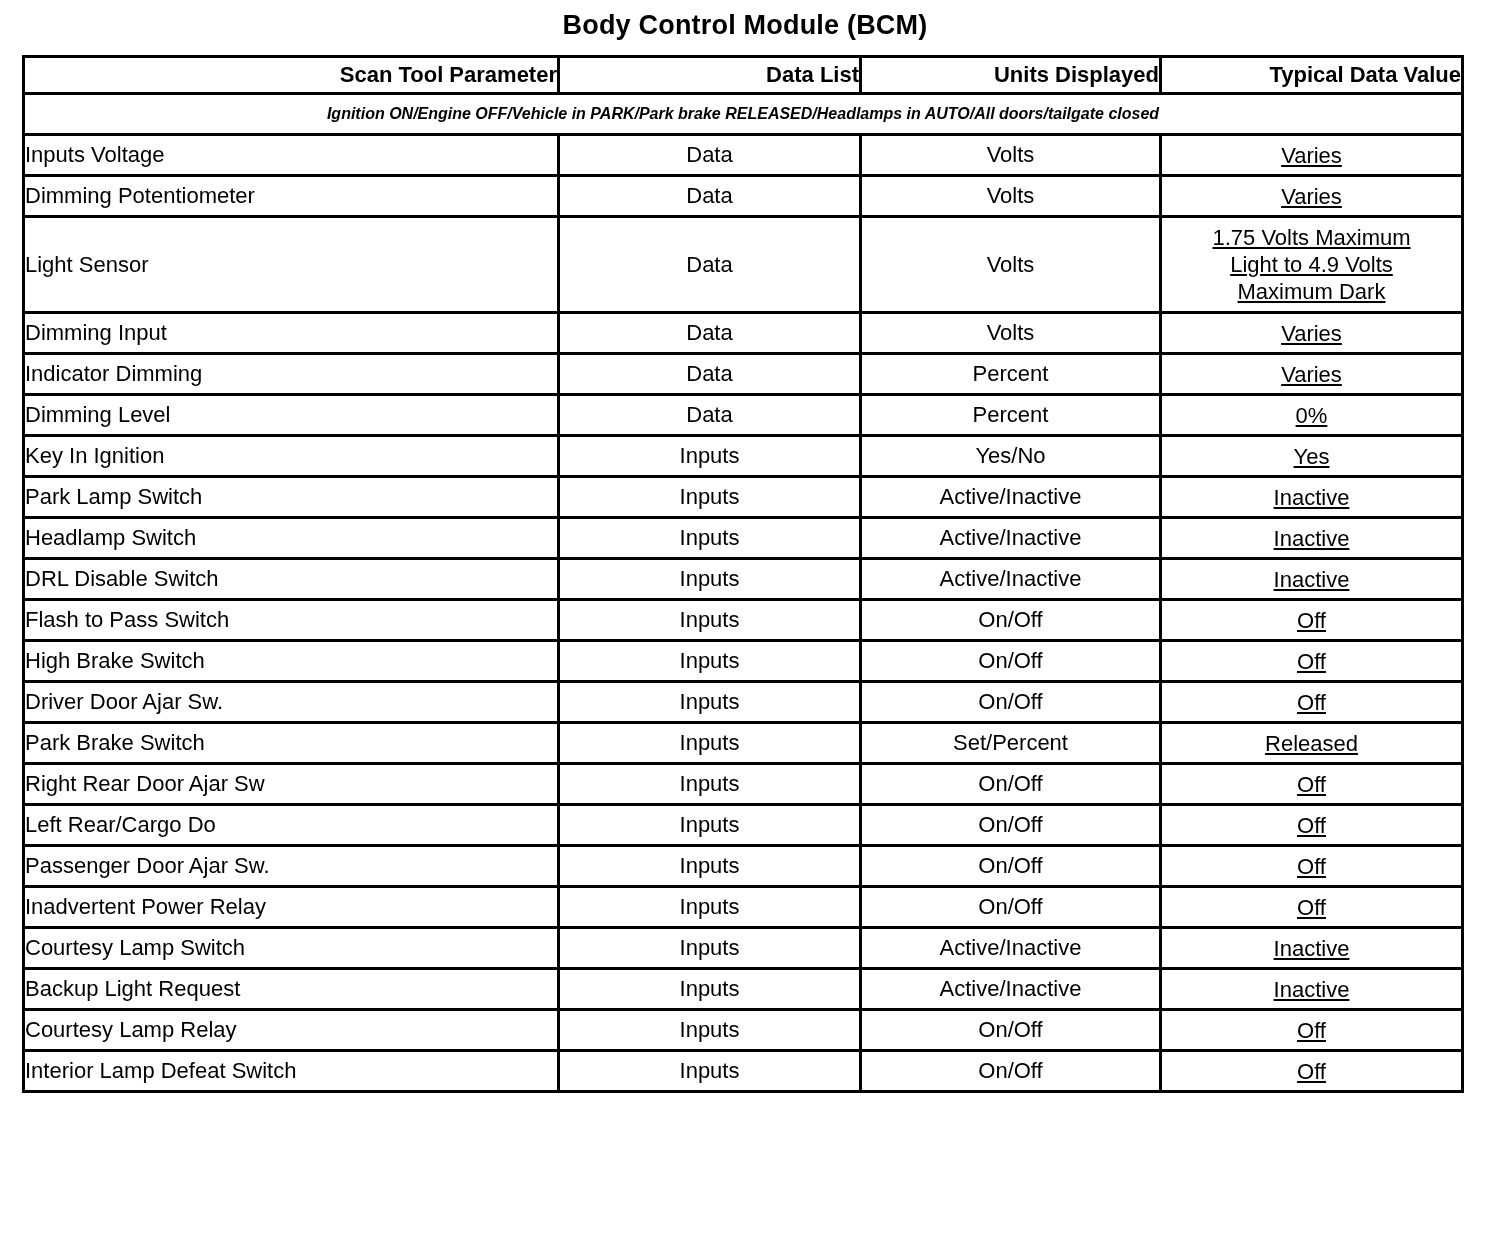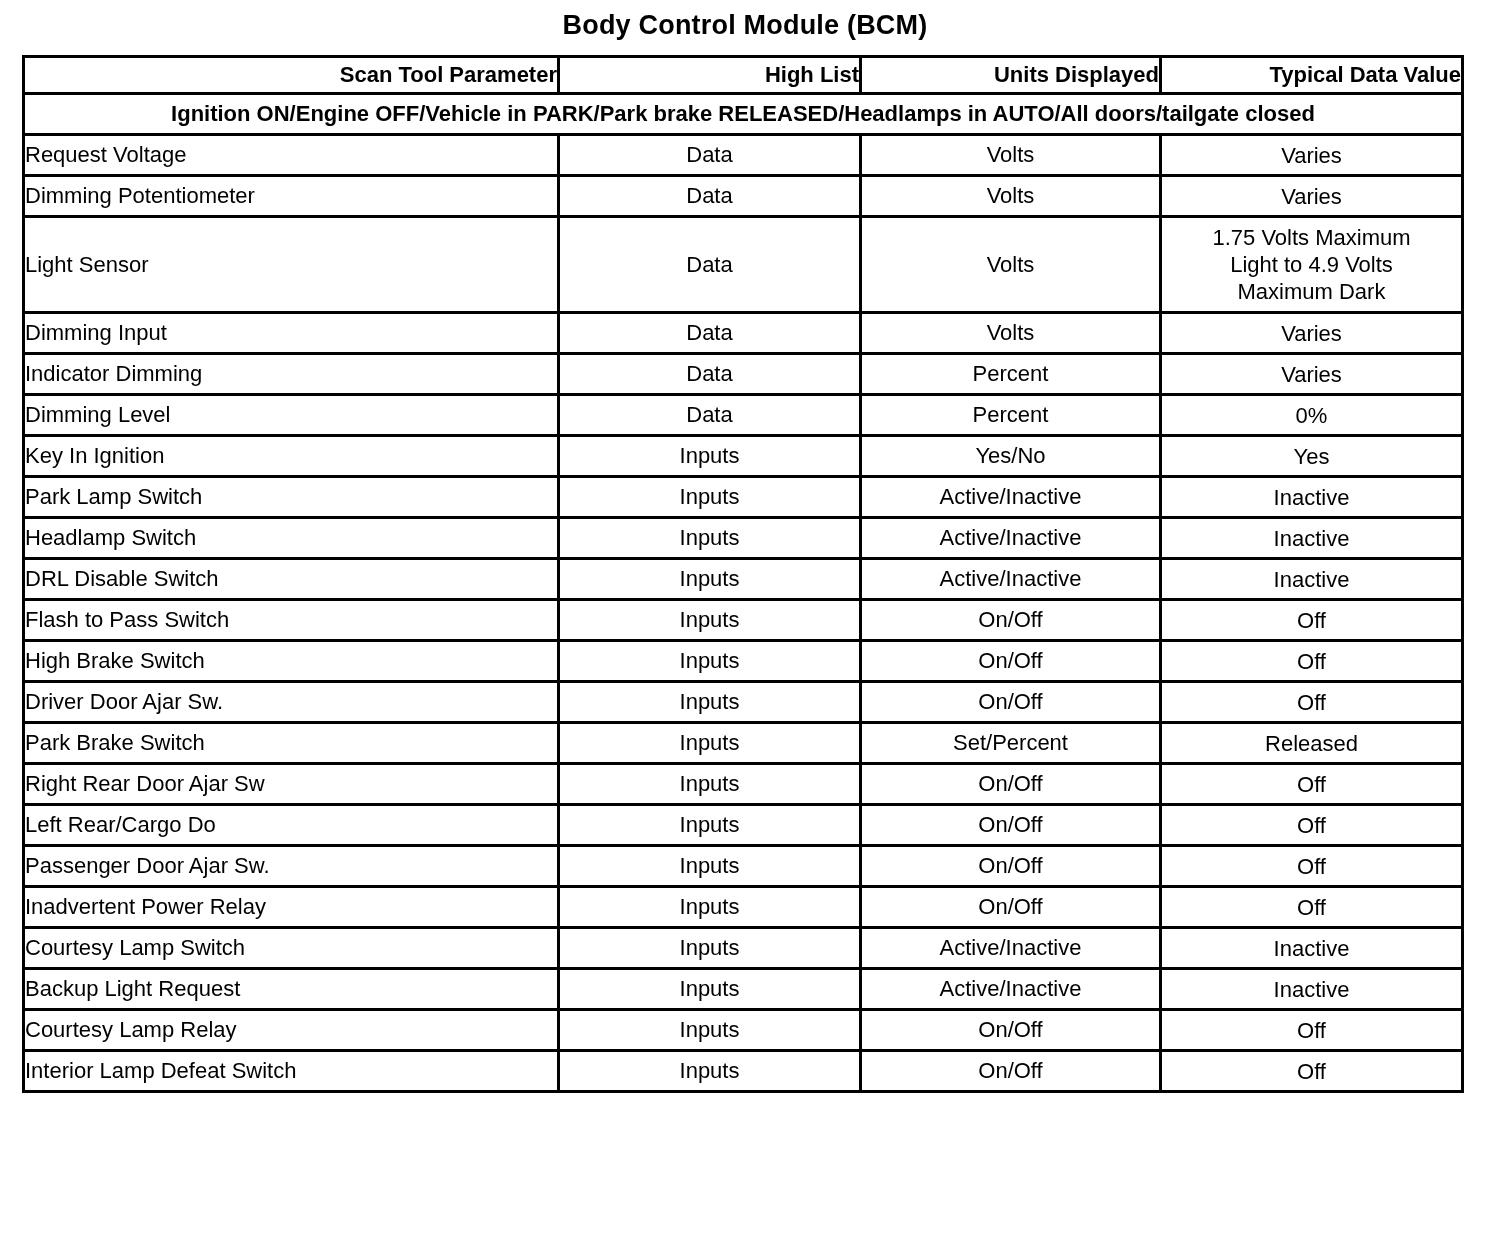--- a/index.html
+++ b/index.html
@@ -5,54 +5,54 @@
   html, body { margin: 0; padding: 0; background: #ffffff; }
   body { width: 1504px; height: 1260px; position: relative; overflow: hidden;
          font-family: "Liberation Sans", "DejaVu Sans", sans-serif; color: #000; }
   .title { position: absolute; left: 0; width: 1490px; top: 10px; text-align: center;
            font-weight: bold; font-size: 27px; letter-spacing: 0.2px; }
   table.bcm { position: absolute; left: 22px; top: 55px; width: 1439px;
               border-collapse: collapse; table-layout: fixed; }
   table.bcm td, table.bcm th { border: 3px solid #000; padding: 0; font-size: 22px;
               line-height: 26px; vertical-align: middle; }
   table.bcm th { font-weight: bold; height: 34px; text-align: right; font-size: 22px; }
-  tr.cond td { font-weight: bold; text-align: center; height: 38px; font-size: 22px; }
+  tr.cond td { font-weight: bold; text-align: center; height: 38px; font-size: 16px; font-style: italic; }
   tr.data td { height: 38px; }
   tr.tall td { height: 93px; }
   td.param { text-align: left; padding-left: 17px; }
   td.center { text-align: center; }
   col.c1 { width: 535px; } col.c2 { width: 302px; } col.c3 { width: 300px; } col.c4 { width: 302px; }
-  .multiline { white-space: pre-line; display: inline-block; line-height: 27px; }
+  .multiline { white-space: pre-line; display: inline-block; line-height: 27px; text-decoration: underline; }
 </style>
 </head>
 <body>
 
 <div class="title">Body Control Module (BCM)</div>
 
 <table class="bcm">
   <colgroup>
       <col class="c1">
       <col class="c2">
       <col class="c3">
       <col class="c4">
     </colgroup>
   <thead>
     <tr>
       <th>Scan Tool Parameter</th>
-      <th>High List</th>
+      <th>Data List</th>
       <th>Units Displayed</th>
       <th>Typical Data Value</th>
     </tr>
   </thead>
   <tbody id="tbody">
     <tr class="cond">
       <td colspan="4">Ignition ON/Engine OFF/Vehicle in PARK/Park brake RELEASED/Headlamps in AUTO/All doors/tailgate closed</td>
     </tr>
   <tr class="data">
-        <td class="param"><span>Request Voltage</span></td>
+        <td class="param"><span>Inputs Voltage</span></td>
         <td class="center"><span>Data</span></td>
         <td class="center"><span>Volts</span></td>
         <td class="center"><span class="multiline">Varies</span></td>
       </tr>
       <tr class="data">
         <td class="param"><span>Dimming Potentiometer</span></td>
         <td class="center"><span>Data</span></td>
         <td class="center"><span>Volts</span></td>
         <td class="center"><span class="multiline">Varies</span></td>
       </tr>

